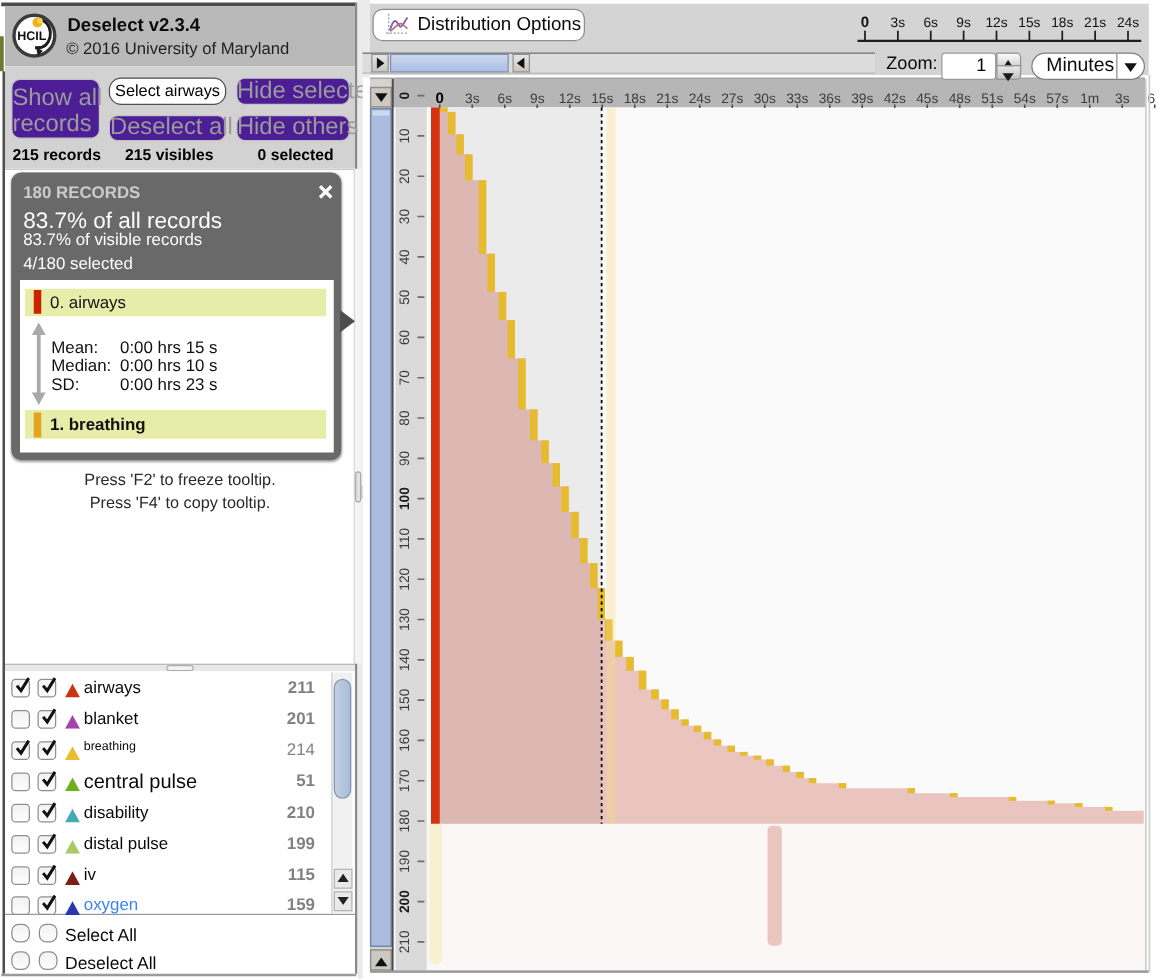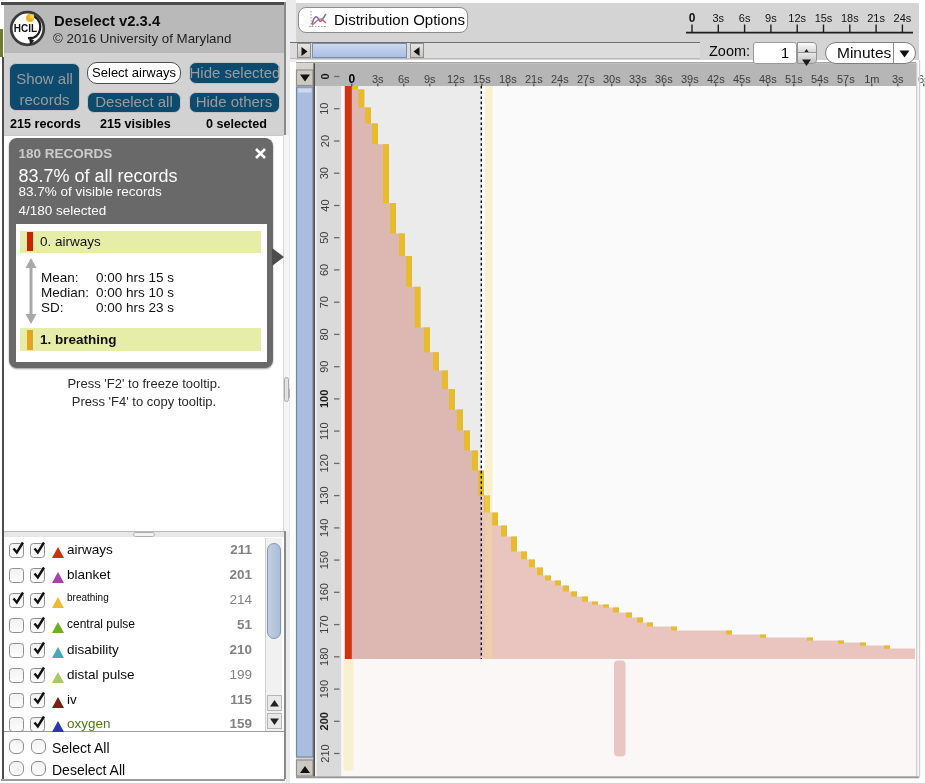--- a/index.html
+++ b/index.html
@@ -1,18 +1,18 @@
 <!DOCTYPE html>
 <html><head><meta charset="utf-8"><style>
 * { margin:0; padding:0; box-sizing:border-box; }
 html,body { width:925px; height:783px; background:#fff; font-family:"Liberation Sans", sans-serif; overflow:hidden; position:relative; }
 .abs { position:absolute; }
 .cb { position:absolute; top:3px; width:15px; height:15px; background:linear-gradient(#f2f2f2,#fdfdfd); border:1.6px solid #8e8e8e; border-radius:3.5px; }
 .rb { position:absolute; top:2px; width:15px; height:15px; background:linear-gradient(#f2f2f2,#fdfdfd); border:1.6px solid #8e8e8e; border-radius:6px; }
-.dbtn { position:absolute; background:#0c4a6e; border:1.5px solid #c3c3c3; border-radius:7px; color:#9b9b9b; font-size:15px; text-align:center; white-space:nowrap; }
+.dbtn { position:absolute; background:#4c1d95; border:1.5px solid #c3c3c3; border-radius:7px; color:#9b9b9b; font-size:19px; text-align:left; white-space:nowrap; }
 </style></head>
 <body>
 
 <div class="abs" style="left:1px;top:2px;width:284px;height:2.5px;background:#4b4b4b"></div>
 <div class="abs" style="left:0;top:29px;width:3px;height:28px;background:#6d7a31"></div>
 <div class="abs" style="left:2px;top:57px;width:2px;height:722px;background:#4e4e4e"></div>
 <div class="abs" style="left:284px;top:2px;width:1.5px;height:777px;background:#8a8a8a"></div>
 <div class="abs" style="left:285.5px;top:0;width:10.5px;height:783px;background:#ebebeb"></div>
 <div class="abs" style="left:288.5px;top:388px;width:4px;height:11px;border:1px solid #b5b5b5;border-radius:2px;background:#f5f5f5"></div>
 
@@ -125,21 +125,21 @@
 <div style="position:absolute;left:9px;top:615px;width:246px;height:24px">
 <span class="cb" style="left:0"></span>
     <span class="cb" style="left:21px">
       <svg width="17" height="16" viewBox="0 0 17 16" style="position:absolute;left:0;top:-3px">
         <path d="M3.5,7.5 L6.8,11.5 L13,1.5" fill="none" stroke="#111" stroke-width="2.4"></path>
       </svg>
     </span>
 <svg width="12" height="11" viewBox="0 0 12 11" style="position:absolute;left:42.5px;top:6.5px">
       <polygon points="6,0 12,11 0,11" fill="#6fae1f"></polygon>
     </svg>
-<span style="position:absolute;left:58px;top:2px;font-size:12px;color:#0a0a0a">central pulse</span>
+<span style="position:absolute;left:58px;top:2px;font-size:16px;color:#0a0a0a">central pulse</span>
 <span style="position:absolute;right:3px;top:2px;font-size:13.5px;font-weight:bold;color:#828282">51</span>
 </div>
 <div style="position:absolute;left:9px;top:640px;width:246px;height:24px">
 <span class="cb" style="left:0"></span>
     <span class="cb" style="left:21px">
       <svg width="17" height="16" viewBox="0 0 17 16" style="position:absolute;left:0;top:-3px">
         <path d="M3.5,7.5 L6.8,11.5 L13,1.5" fill="none" stroke="#111" stroke-width="2.4"></path>
       </svg>
     </span>
 <svg width="12" height="11" viewBox="0 0 12 11" style="position:absolute;left:42.5px;top:6.5px">
@@ -152,21 +152,21 @@
 <span class="cb" style="left:0"></span>
     <span class="cb" style="left:21px">
       <svg width="17" height="16" viewBox="0 0 17 16" style="position:absolute;left:0;top:-3px">
         <path d="M3.5,7.5 L6.8,11.5 L13,1.5" fill="none" stroke="#111" stroke-width="2.4"></path>
       </svg>
     </span>
 <svg width="12" height="11" viewBox="0 0 12 11" style="position:absolute;left:42.5px;top:6.5px">
       <polygon points="6,0 12,11 0,11" fill="#abc964"></polygon>
     </svg>
 <span style="position:absolute;left:58px;top:2px;font-size:13.5px;color:#0a0a0a">distal pulse</span>
-<span style="position:absolute;right:3px;top:2px;font-size:13.5px;font-weight:normal;color:#828282">199</span>
+<span style="position:absolute;right:3px;top:2px;font-size:13.5px;font-weight:bold;color:#828282">199</span>
 </div>
 <div style="position:absolute;left:9px;top:690px;width:246px;height:24px">
 <span class="cb" style="left:0"></span>
     <span class="cb" style="left:21px">
       <svg width="17" height="16" viewBox="0 0 17 16" style="position:absolute;left:0;top:-3px">
         <path d="M3.5,7.5 L6.8,11.5 L13,1.5" fill="none" stroke="#111" stroke-width="2.4"></path>
       </svg>
     </span>
 <svg width="12" height="11" viewBox="0 0 12 11" style="position:absolute;left:42.5px;top:6.5px">
       <polygon points="6,0 12,11 0,11" fill="#7c2013"></polygon>
@@ -177,21 +177,21 @@
 <div style="position:absolute;left:9px;top:714px;width:246px;height:24px">
 <span class="cb" style="left:0"></span>
     <span class="cb" style="left:21px">
       <svg width="17" height="16" viewBox="0 0 17 16" style="position:absolute;left:0;top:-3px">
         <path d="M3.5,7.5 L6.8,11.5 L13,1.5" fill="none" stroke="#111" stroke-width="2.4"></path>
       </svg>
     </span>
 <svg width="12" height="11" viewBox="0 0 12 11" style="position:absolute;left:42.5px;top:6.5px">
       <polygon points="6,0 12,11 0,11" fill="#2837b2"></polygon>
     </svg>
-<span style="position:absolute;left:58px;top:2px;font-size:13.5px;color:#4d7c0f">oxygen</span>
+<span style="position:absolute;left:58px;top:2px;font-size:13.5px;color:#3b82f6">oxygen</span>
 <span style="position:absolute;right:3px;top:2px;font-size:13.5px;font-weight:bold;color:#828282">159</span>
 </div>
 
 <div class="abs" style="left:265px;top:538px;width:17px;height:193px;background:#f1f1f1;border-left:1px solid #cfcfcf"></div>
 <div class="abs" style="left:266.5px;top:543px;width:14px;height:96px;background:linear-gradient(90deg,#c3cfe2,#a9bcd9);border:1px solid #8296b3;border-radius:7px"></div>
 <div class="abs" style="left:266.5px;top:694.5px;width:15px;height:16px;background:#e9e9e9;border:1px solid #b5b5b5">
 <svg width="13" height="13" viewBox="0 0 13 13">
       <polygon points="6.5,3 11,9.5 2,9.5" fill="#222"></polygon>
     </svg></div>
 <div class="abs" style="left:266.5px;top:712.5px;width:15px;height:16px;background:#e9e9e9;border:1px solid #b5b5b5">

